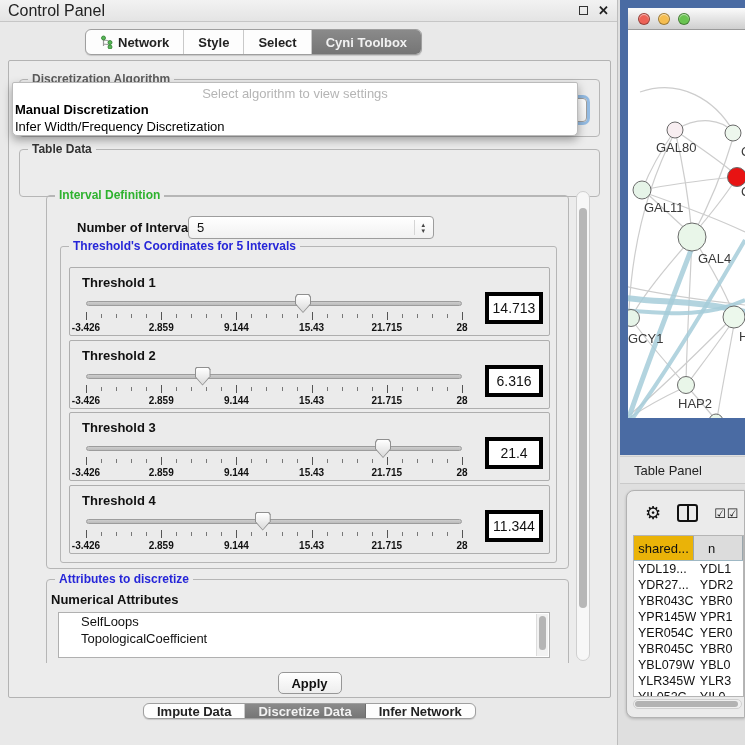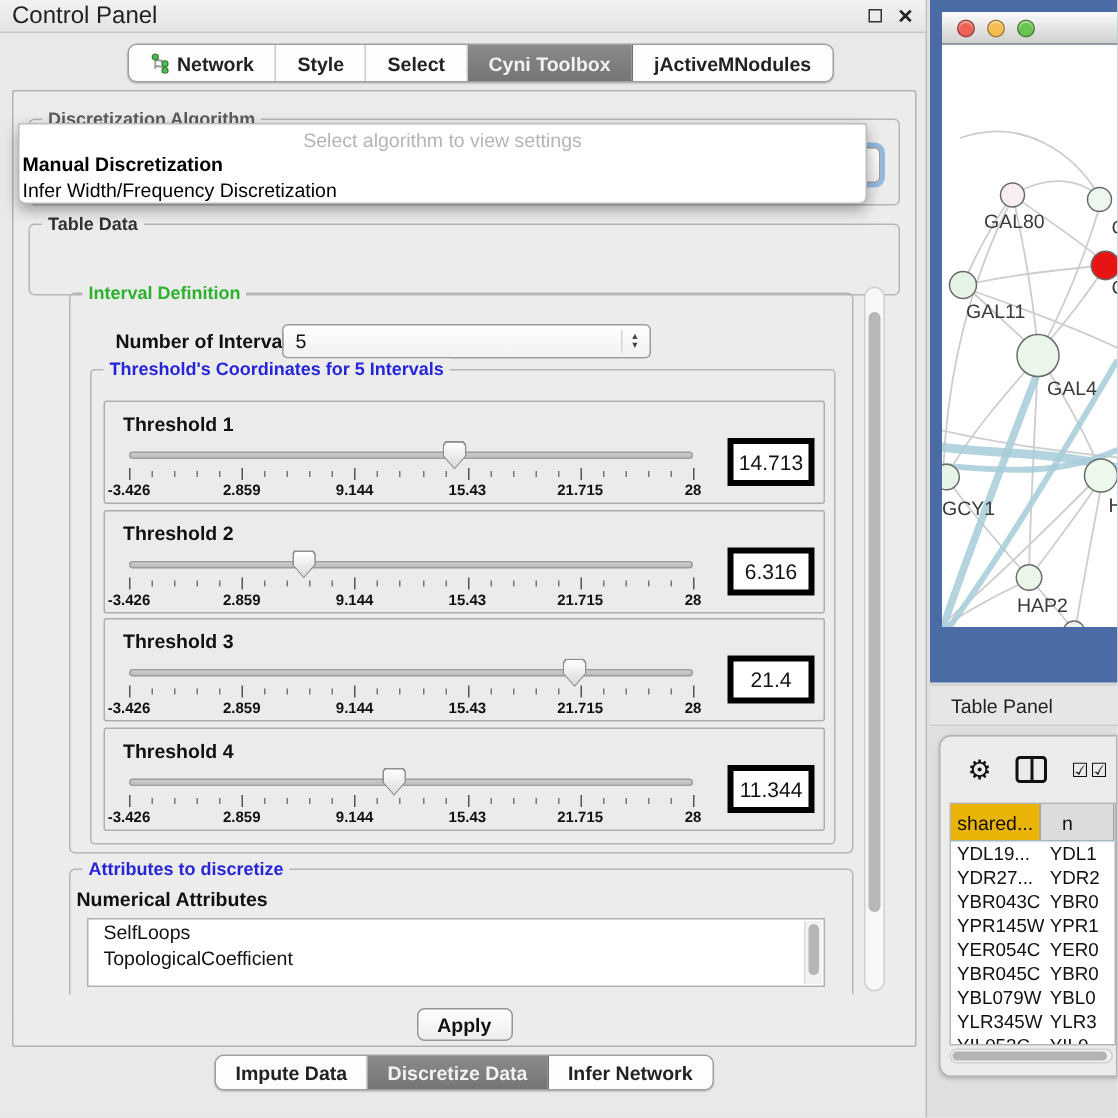--- a/index.html
+++ b/index.html
@@ -13,21 +13,21 @@
   .cp-title-icons { margin-left:auto; display:flex; align-items:center; gap:10px; }
   .float-icon { width:9px; height:9px; border:1.5px solid #333; background:transparent; }
   .close-icon { font-size:13px; font-weight:bold; color:#222; line-height:1; }
 
   
   .seg-bar { position:absolute; display:flex; background:#fdfdfd; border:1px solid #9f9f9f; border-radius:6px; overflow:hidden; box-shadow:0 1px 1px rgba(0,0,0,.15); }
   .seg { font-size:13px; font-weight:bold; color:#222; padding:4px 14px; display:flex; align-items:center; gap:5px; border-right:1px solid #c9c9c9; white-space:nowrap; cursor:default; }
   .seg:last-child { border-right:none; }
   .seg.selected { background:linear-gradient(#8a8a8a,#757575); color:#f2f2f2; border-right-color:#6e6e6e; }
   .top-tabs { left:85px; top:29px; height:26px; }
-  .bottom-tabs { left:143px; top:703px; height:24px; }
+  .bottom-tabs { left:143px; top:703px; height:16px; }
   .bottom-tabs .seg { padding:3px 13px; }
 
   .net-icon svg { display:block; }
 
   
   .cp-content { position:absolute; left:8px; top:60px; width:603px; height:638px; background:#ececec; border:1px solid #b3b3b3; border-radius:2px; }
 
   .groupbox { position:absolute; border:1px solid #b6b6b6; border-radius:4px; }
   .group-title { position:absolute; top:-8px; left:8px; background:#ececec; padding:0 4px; font-size:12px; font-weight:bold; }
   .t-gray { color:#5c5c5c; }
@@ -66,21 +66,21 @@
   .ticks { position:absolute; left:0; top:18px; width:100%; height:8px; }
   .tick { position:absolute; top:2px; width:1px; height:4px; background:#777; }
   .tick.major { top:0; height:8px; background:#555; }
   .tick-labels { position:absolute; left:0; top:28px; width:100%; height:12px; }
   .tick-lab { position:absolute; transform:translateX(-50%); font-size:10px; font-weight:bold; color:#111; white-space:nowrap; }
   .thresh-value { position:absolute; right:6px; top:24px; width:58px; height:32px; background:#fff; border:4px solid #000000; display:flex; align-items:center; justify-content:center; font-size:14px; color:#111; }
 
   .attr-group { left:11px; top:390px; width:523px; height:108px; }
   .attr-subtitle { position:absolute; left:4px; top:12px; font-size:13px; font-weight:bold; color:#111; }
   .attr-list { position:absolute; left:11px; top:32px; width:492px; height:46px; background:#fff; border:1px solid #b0b0b0; overflow:hidden; }
-  .attr-item { font-size:13px; color:#111; padding:1px 0 1px 10px; line-height:15px; white-space:nowrap; }
+  .attr-item { font-size:13px; color:#111; padding:1px 0 1px 22px; line-height:15px; white-space:nowrap; }
   .attr-vscroll { position:absolute; right:1px; top:1px; width:12px; bottom:1px; background:#f2f2f2; border-left:1px solid #ddd; }
   .attr-vscroll .thumb { position:absolute; left:2px; right:2px; top:2px; height:34px; background:#b5b5b5; border-radius:5px; }
 
   .apply-btn { position:absolute; left:50%; transform:translateX(-50%); top:611px; width:64px; height:22px; background:linear-gradient(#ffffff,#ededed); border:1px solid #979797; border-radius:5px; font-size:13px; font-weight:bold; color:#111; display:flex; align-items:center; justify-content:center; }
 
   
   .algo-popup { position:absolute; left:12px; top:82px; width:566px; height:54px; background:#fff; border:1px solid #bbb; border-radius:2px 2px 5px 5px; box-shadow:0 4px 10px rgba(0,0,0,.35); z-index:30; }
   .popup-placeholder { position:absolute; left:0; right:0; top:3px; text-align:center; font-size:13px; color:#b5b5b5; }
   .popup-item-bold { position:absolute; left:2px; top:19px; font-size:13px; font-weight:bold; color:#000; }
   .popup-item { position:absolute; left:2px; top:36px; font-size:13px; color:#000; }
@@ -136,23 +136,20 @@
       <span>Network</span>
     </span>
     <span class="seg">
         <span>Style</span>
       </span>
     <span class="seg">
         <span>Select</span>
       </span>
     <span class="seg selected">
         <span>Cyni Toolbox</span>
-      </span>
-    <span class="seg">
-        <span>jActiveMNodules</span>
       </span>
   </div>
 
   <div class="cp-content">
 
     <div class="groupbox algo-group">
       <span class="group-title t-gray">Discretization Algorithm</span>
       <div class="combo focus-ring algo-combo">
         <span class="arrows">▴<br>▾</span>
       </div>

